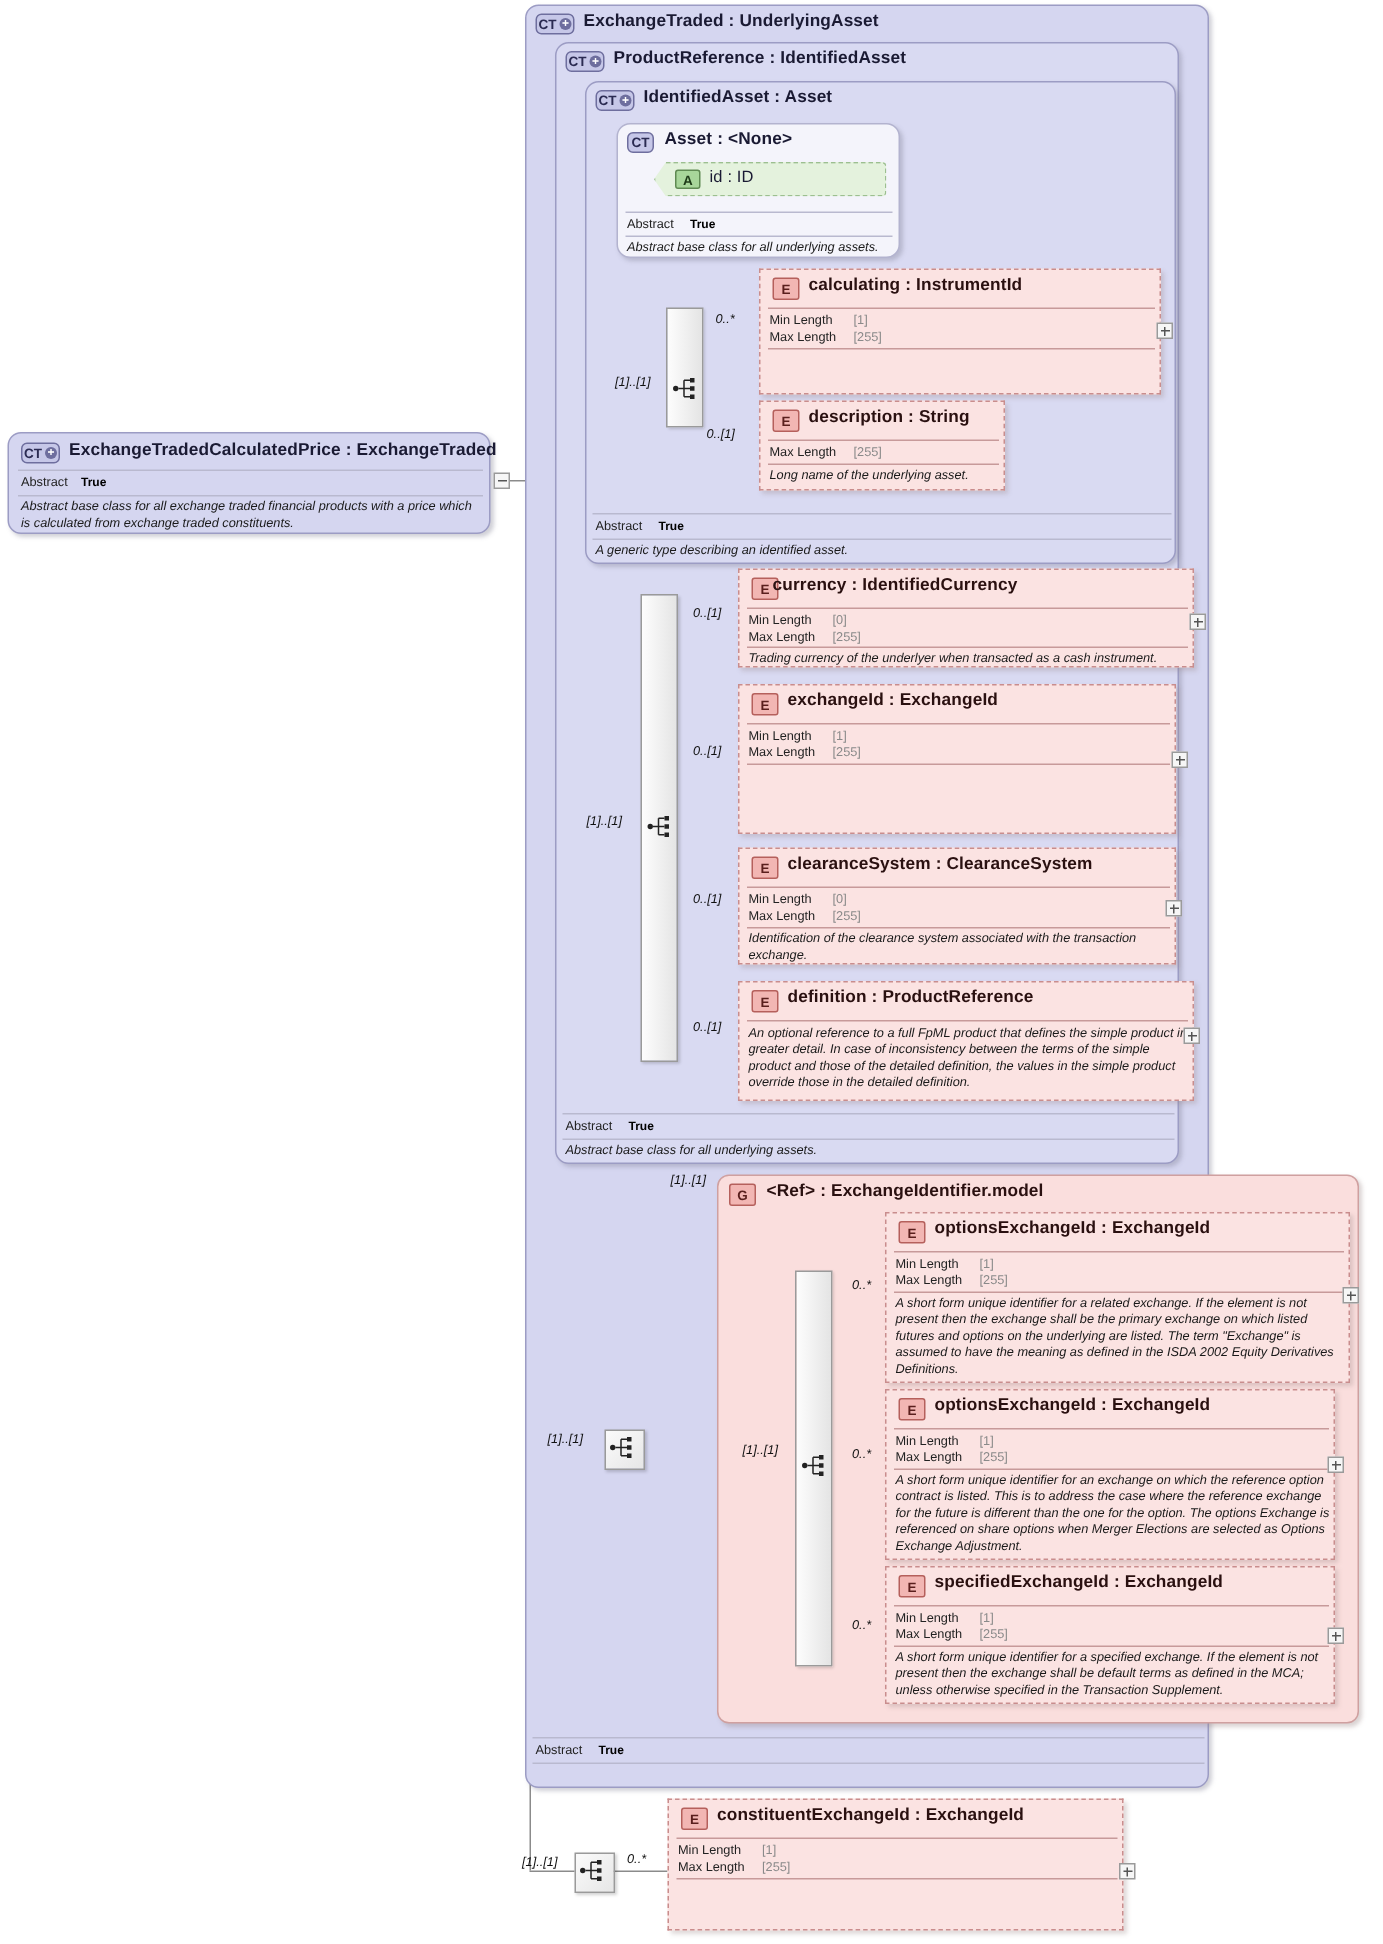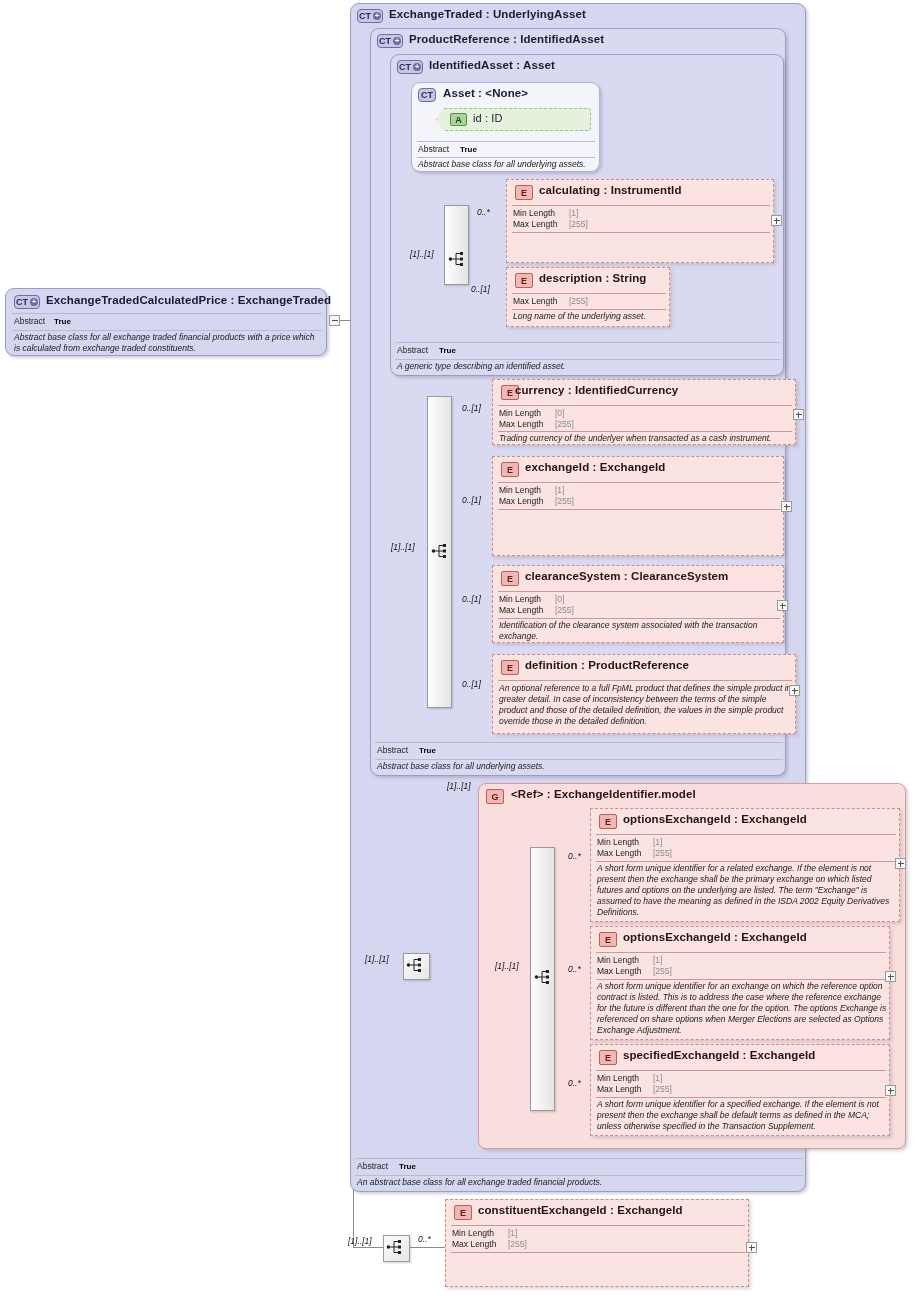--- a/index.html
+++ b/index.html
@@ -141,21 +141,20 @@
   <div class="box ct" style="left:350px;top:3px;width:456px;height:1189px;">
     <div class="badge badge-ct" style="left:6px;top:5px;">
       <span>CT</span>
         <span class="plus">+</span>
     </div>
     <div class="title" style="left:38px;top:4px;">ExchangeTraded : UnderlyingAsset</div>
     <div class="hr" style="left:4px;top:1154px;width:448px;"></div>
     <div class="prop" style="left:6px;top:1157px;">Abstract</div>
     <div class="propv-b" style="left:48px;top:1158px;">True</div>
     <div class="hr" style="left:4px;top:1171px;width:448px;"></div>
-    <div class="doc" style="left:6px;top:1173px;width:440px;">An abstract base class for all exchange traded financial products.</div>
   </div>
 
   <div class="box ct ct-inner" style="left:370px;top:28px;width:416px;height:748px;">
     <div class="badge badge-ct" style="left:6px;top:5px;">
       <span>CT</span>
         <span class="plus">+</span>
     </div>
     <div class="title" style="left:38px;top:4px;">ProductReference : IdentifiedAsset</div>
     <div class="hr" style="left:4px;top:713px;width:408px;"></div>
     <div class="prop" style="left:6px;top:716px;">Abstract</div>

